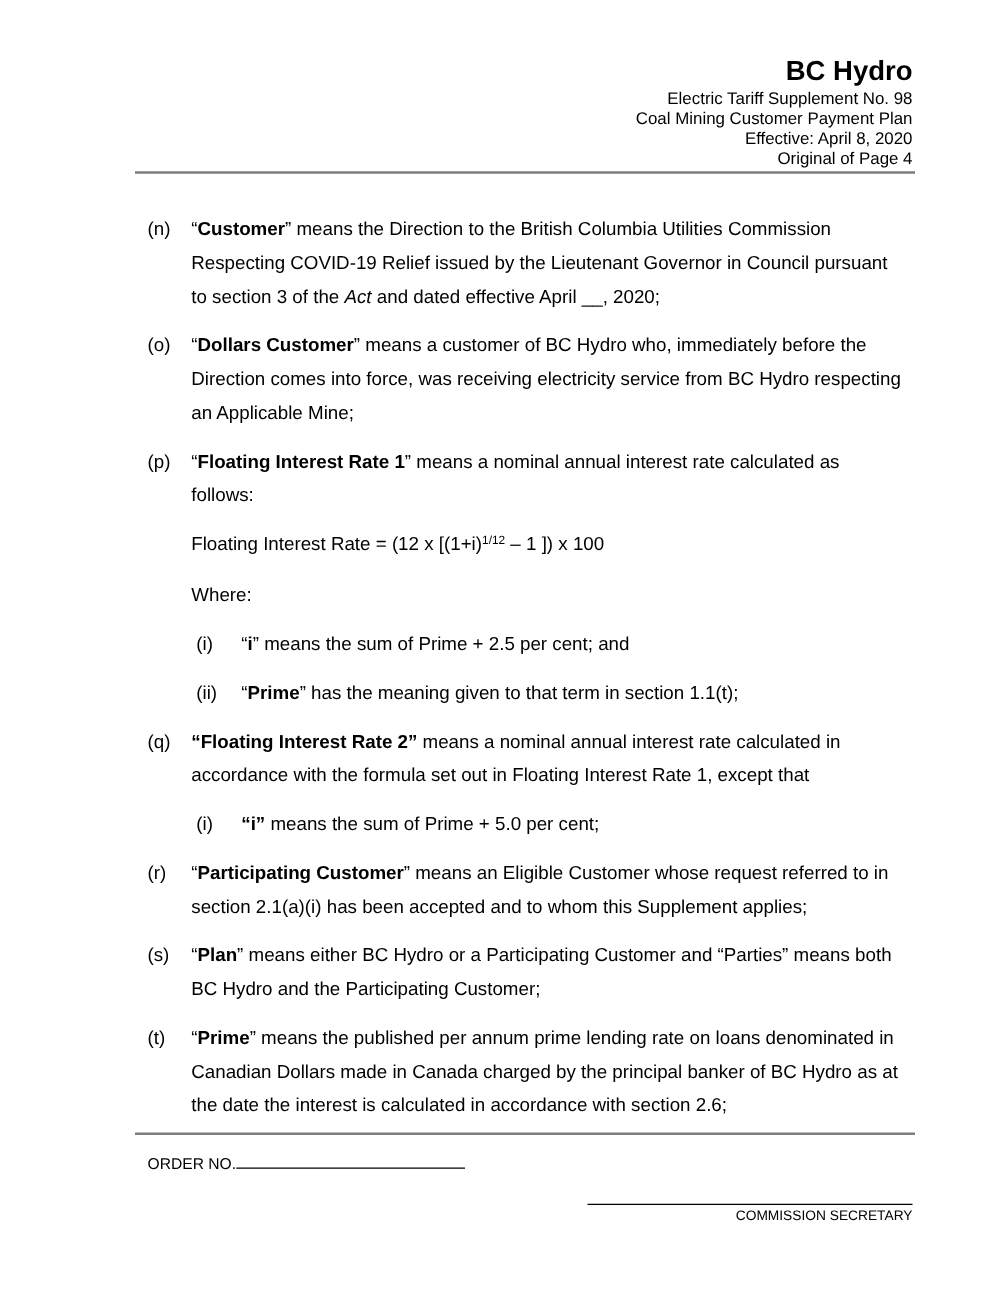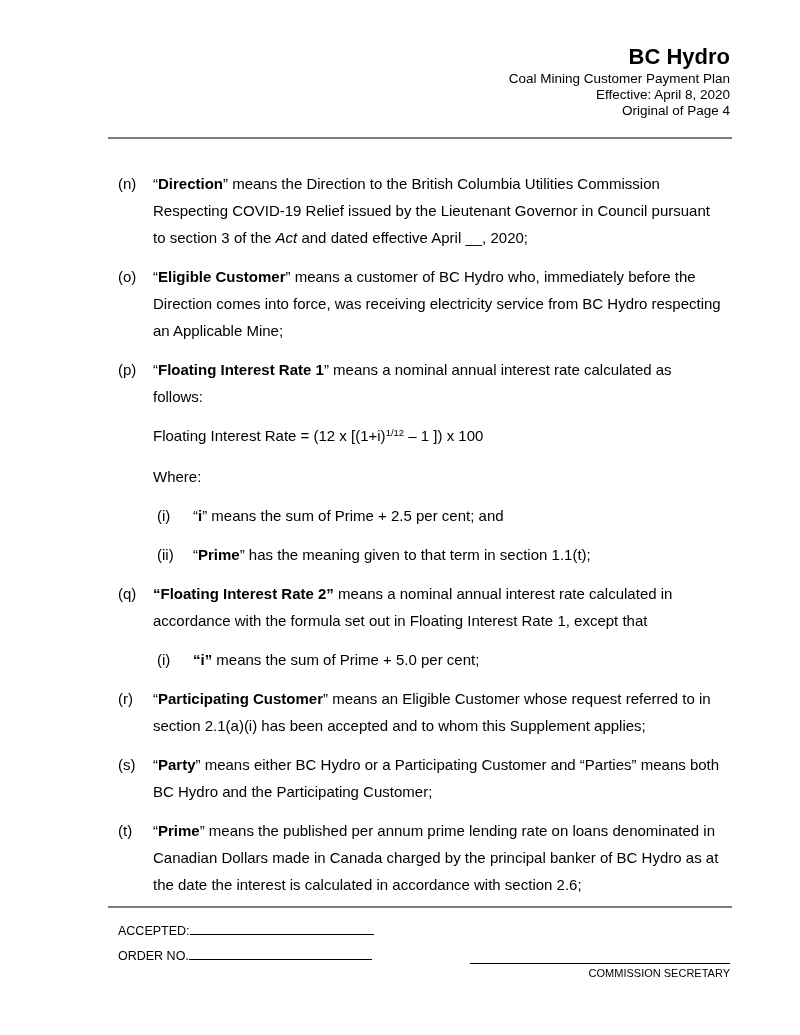--- a/index.html
+++ b/index.html
@@ -98,35 +98,36 @@
     margin-top: 2px;
   }
 </style>
 </head>
 <body>
 
 <div class="page">
 
   <div class="header">
     <div class="header-title">BC Hydro</div>
+    <div class="header-line">Electric Tariff Supplement No. 98</div>
     <div class="header-line">Coal Mining Customer Payment Plan</div>
     <div class="header-line">Effective: April 8, 2020</div>
     <div class="header-line">Original of Page 4</div>
   </div>
 
   <div class="rule rule-top"></div>
 
   <div class="doc-body">
       <div class="para">
         <span class="lbl">(n)</span>
-        <span class="txt"><span>“</span><b>Direction</b><span>” means the Direction to the British Columbia Utilities Commission Respecting COVID-19 Relief issued by the Lieutenant Governor in Council pursuant to section 3 of the </span><i>Act</i><span> and dated effective April __, 2020;</span></span>
+        <span class="txt"><span>“</span><b>Customer</b><span>” means the Direction to the British Columbia Utilities Commission Respecting COVID-19 Relief issued by the Lieutenant Governor in Council pursuant to section 3 of the </span><i>Act</i><span> and dated effective April __, 2020;</span></span>
       </div>
       <div class="para">
         <span class="lbl">(o)</span>
-        <span class="txt"><span>“</span><b>Eligible Customer</b><span>” means a customer of BC Hydro who, immediately before the Direction comes into force, was receiving electricity service from BC Hydro respecting an Applicable Mine;</span></span>
+        <span class="txt"><span>“</span><b>Dollars Customer</b><span>” means a customer of BC Hydro who, immediately before the Direction comes into force, was receiving electricity service from BC Hydro respecting an Applicable Mine;</span></span>
       </div>
       <div class="para">
         <span class="lbl">(p)</span>
         <span class="txt"><span>“</span><b>Floating Interest Rate 1</b><span>” means a nominal annual interest rate calculated as follows:</span></span>
       </div>
       <div class="para">
         <span class="lbl"></span>
         <span class="txt"><span>Floating Interest Rate = (12 x [(1+i)</span><span class="sup">1/12</span><span> – 1 ]) x 100</span></span>
       </div>
       <div class="para">
@@ -148,34 +149,31 @@
       <div class="para sub">
         <span class="lbl">(i)</span>
         <span class="txt"><b>“i”</b><span> means the sum of Prime + 5.0 per cent;</span></span>
       </div>
       <div class="para">
         <span class="lbl">(r)</span>
         <span class="txt"><span>“</span><b>Participating Customer</b><span>” means an Eligible Customer whose request referred to in section 2.1(a)(i) has been accepted and to whom this Supplement applies;</span></span>
       </div>
       <div class="para">
         <span class="lbl">(s)</span>
-        <span class="txt"><span>“</span><b>Party</b><span>” means either BC Hydro or a Participating Customer and “Parties” means both BC Hydro and the Participating Customer;</span></span>
+        <span class="txt"><span>“</span><b>Plan</b><span>” means either BC Hydro or a Participating Customer and “Parties” means both BC Hydro and the Participating Customer;</span></span>
       </div>
       <div class="para">
         <span class="lbl">(t)</span>
         <span class="txt"><span>“</span><b>Prime</b><span>” means the published per annum prime lending rate on loans denominated in Canadian Dollars made in Canada charged by the principal banker of BC Hydro as at the date the interest is calculated in accordance with section 2.6;</span></span>
       </div>
     </div>
 
   <div class="rule rule-bottom"></div>
 
   <div class="footer-left">
-    <div class="f-row">
-      <span>ACCEPTED:</span><span class="blank-line accepted-line"></span>
-    </div>
     <div class="f-row">
       <span>ORDER NO.</span><span class="blank-line order-line"></span>
     </div>
   </div>
 
   <div class="sig-right">
     <div class="sig-line"></div>
     <div class="sig-label">COMMISSION SECRETARY</div>
   </div>
 

